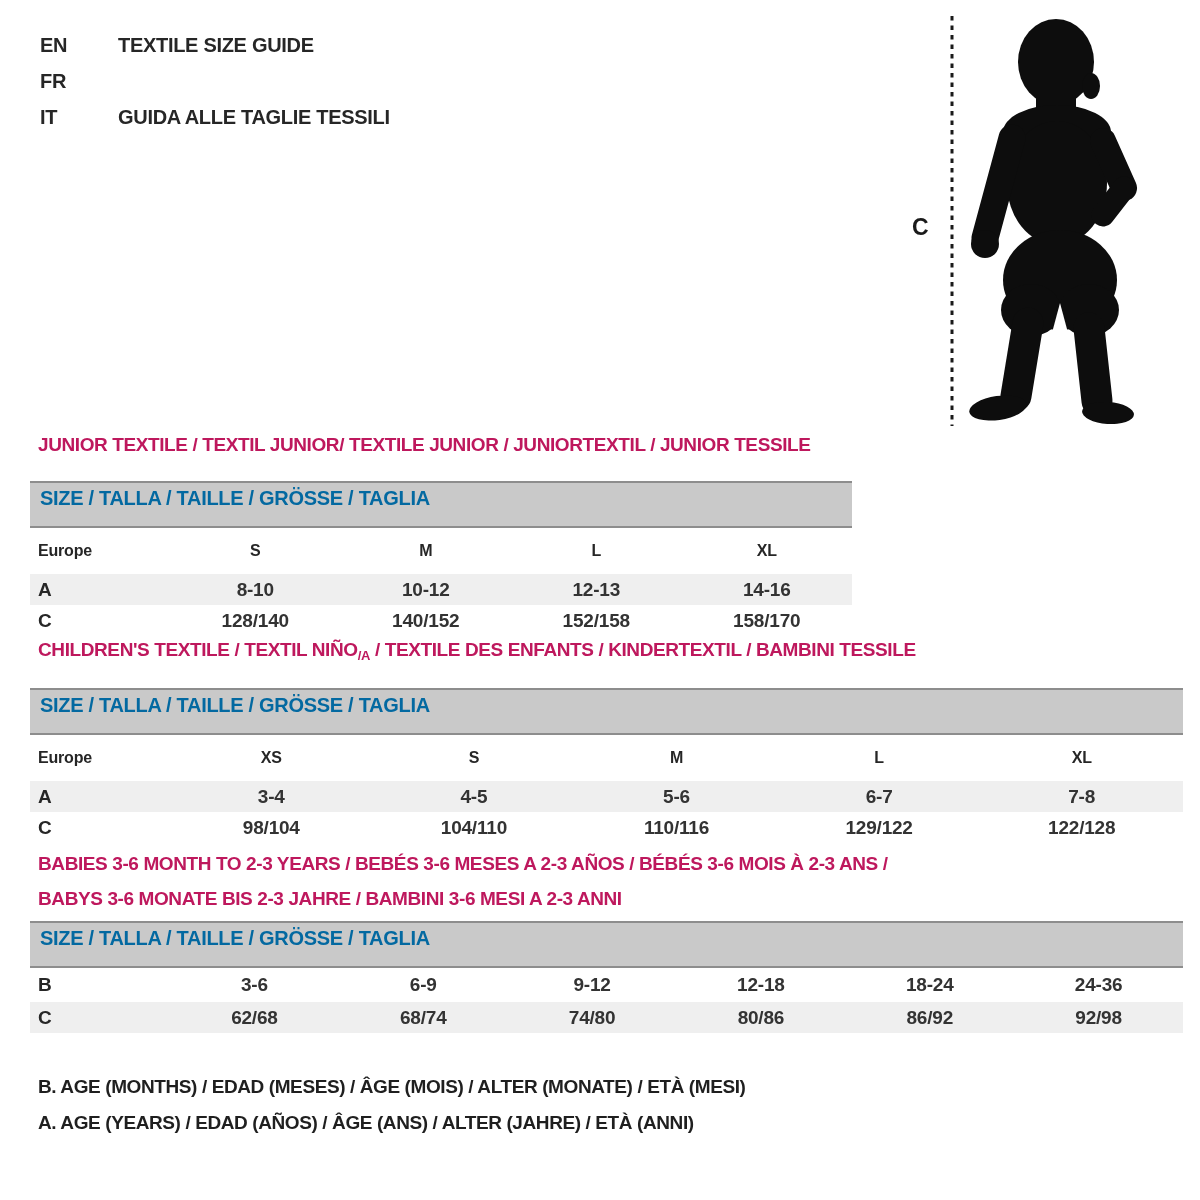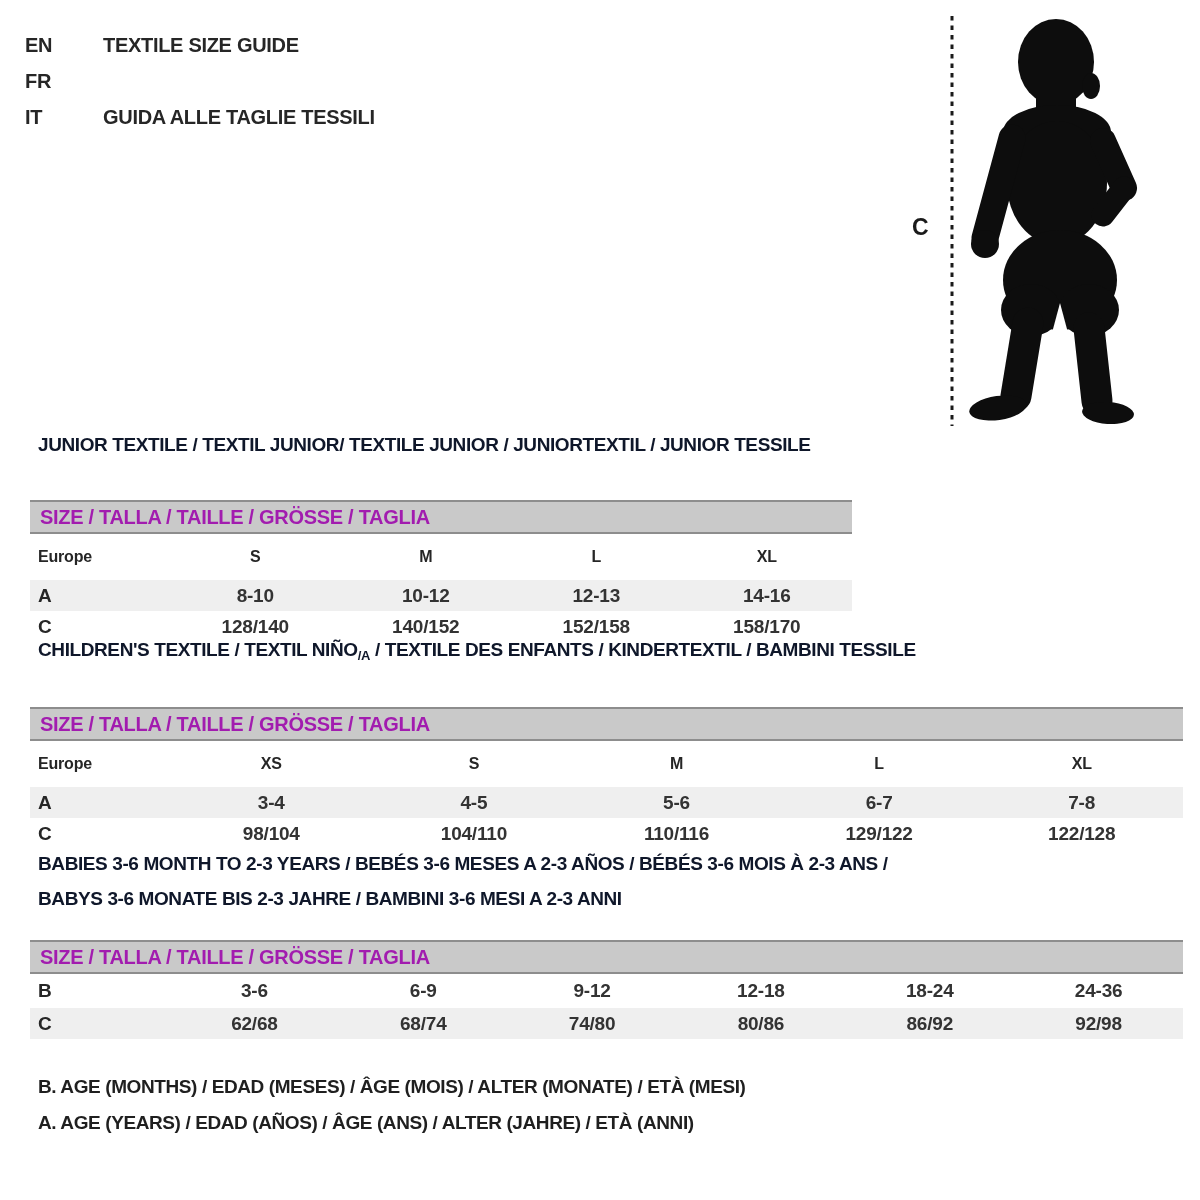--- a/index.html
+++ b/index.html
@@ -3,47 +3,46 @@
 <meta charset="utf-8">
 <style>
   html, body { margin:0; padding:0; background:#ffffff; }
   #canvas {
     position:relative; width:1200px; height:1200px; background:#ffffff;
     font-family:"Liberation Sans", sans-serif; font-weight:700; color:#262626;
     overflow:hidden;
   }
 
   
-  .langs { position:absolute; left:25px; top:28px; }
+  .langs { position:absolute; left:40px; top:28px; }
   .lang-row { display:flex; height:35.8px; align-items:center; font-size:20px; letter-spacing:-0.3px; }
   .lang-code { width:78px; }
 
   
   .figure { position:absolute; left:900px; top:8px; }
   .c-marker { position:absolute; left:912px; top:214px; font-size:23px; color:#1a1a1a; }
 
   
   .sec-title {
     position:absolute; left:38px; font-size:19px; letter-spacing:-0.4px;
-    color:#0f172a; white-space:nowrap; line-height:24px;
+    color:#be185d; white-space:nowrap; line-height:24px;
   }
   .sec-title .sub { font-size:13px; vertical-align:-4px; letter-spacing:-0.3px; }
   .two-line { line-height:35px; }
 
   
   .table { position:absolute; left:30px; }
   .w-junior { width:822px; }
   .w-wide  { width:1153px; }
 
   .size-bar {
-    height:34px; line-height:30px; background:#c9c9c9;
+    height:47px; line-height:30px; background:#c9c9c9;
     border-top:2px solid #8d8d8d; border-bottom:2px solid #8d8d8d;
-    padding-left:10px; font-size:20px; color:#a21caf; letter-spacing:-0.3px;
+    padding-left:10px; font-size:20px; color:#0369a1; letter-spacing:-0.3px;
     box-sizing:border-box;
-    margin-top:19px;
   }
   .t-row { display:grid; align-items:center; }
   .grid-junior   { grid-template-columns:140px repeat(4, 1fr); }
   .grid-children { grid-template-columns:140px repeat(5, 1fr); }
   .grid-babies   { grid-template-columns:140px repeat(6, 1fr); }
   .t-row.header { height:46px; font-size:16px; }
   .t-row.data   { height:31px; font-size:19px; color:#333333; }
   .t-row.first  { height:34px; }
   .t-row .cell  { text-align:center; letter-spacing:-0.2px; }
   .t-row .label { text-align:left; padding-left:8px; color:#262626; }

